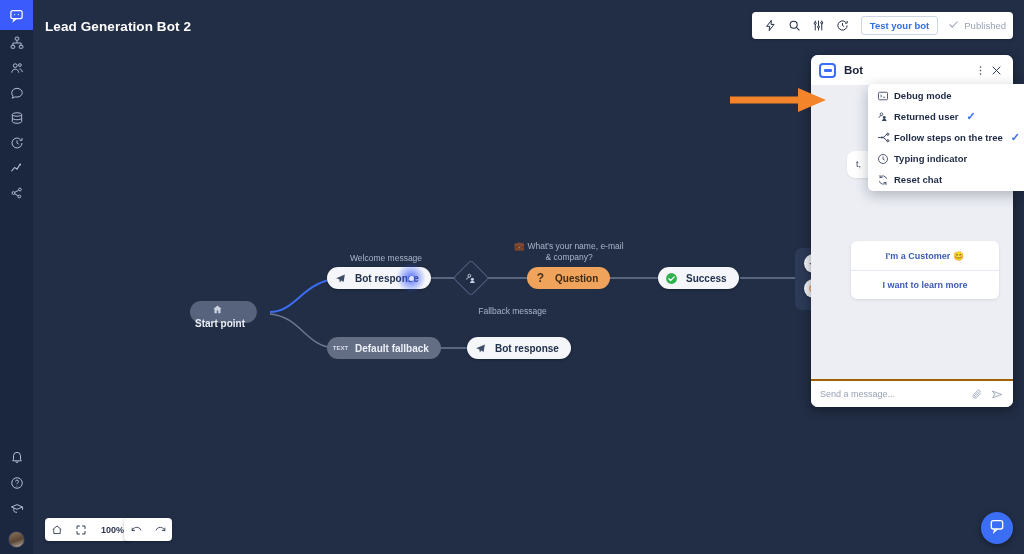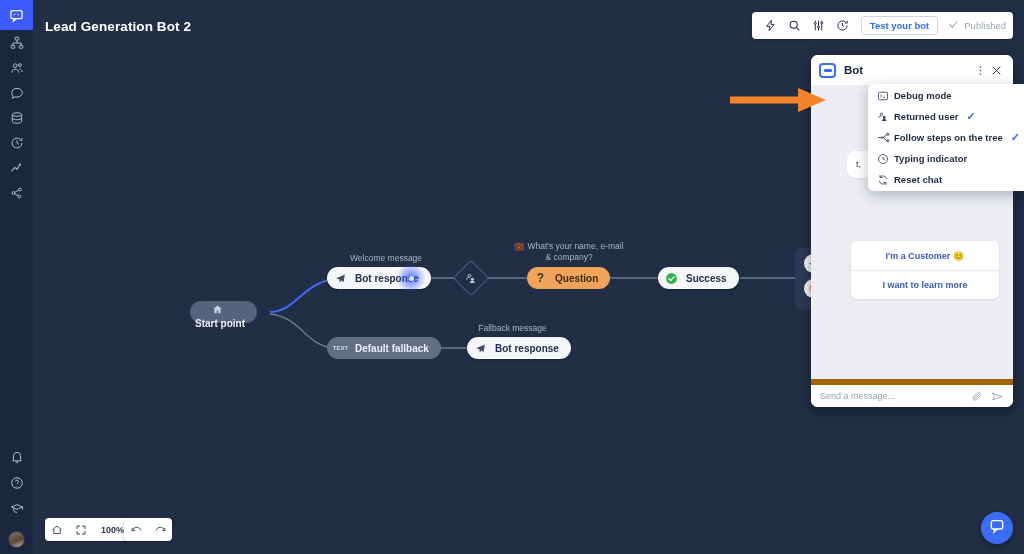--- a/index.html
+++ b/index.html
@@ -156,21 +156,21 @@
     position: absolute; left: 40px; right: 14px; top: 156px;
     background: #fff; border-radius: 6px; overflow: hidden;
     box-shadow: 0 1px 3px rgba(0,0,0,.1);
   }
   .quick-btn {
     height: 29px; display:flex; align-items:center; justify-content:center;
     font-size: 9px; color: #3b5bb5; font-weight: bold; gap:3px;
   }
   .quick-btn + .quick-btn { border-top: 1px solid #e6e9f2; }
   .chat-foot {
-    height: 28px; background: #fff; border-top: 6px solid #a16207;
+    height: 28px; background: #fff; border-top: 2px solid #a16207;
     display: flex; align-items: center; padding: 0 9px; flex: 0 0 auto;
   }
   .chat-foot .ph { flex: 1 1 auto; font-size: 9px; color: #98a0b4; }
   .chat-foot .fic { color: #9aa3b7; margin-left: 8px; display:flex; }
 
   
   .menu {
     position: absolute; left: 868px; top: 84px; width: 162px;
     background: #ffffff; border-radius: 5px; padding: 1px 0;
     box-shadow: 0 4px 14px rgba(10,20,40,.28);
@@ -441,21 +441,21 @@
             </svg>
         </span>
       </div>
     </div>
 
     <div class="node node-grey" style="left:294px; top:292px;">
       <span class="nico" style="font-size:6px;font-weight:bold;color:#d6dcea;">TEXT</span>
       <span>Default fallback</span>
     </div>
 
-    <div class="node-label" style="left:432px; top:278px; width:95px;">Fallback message</div>
+    <div class="node-label" style="left:432px; top:261px; width:95px;">Fallback message</div>
 
     <div class="node node-white" style="left:434px; top:292px;">
       <span class="nico">
         <svg width="11" height="11" viewBox="0 0 24 24" fill="currentColor">
             <path d="M21.5 3.2L2.6 11.4l6.6 2.2 1.5 6.9 3-4.2 5.1 3.6z"></path>
           </svg>
       </span>
       <span>Bot response</span>
     </div>
   </div>

